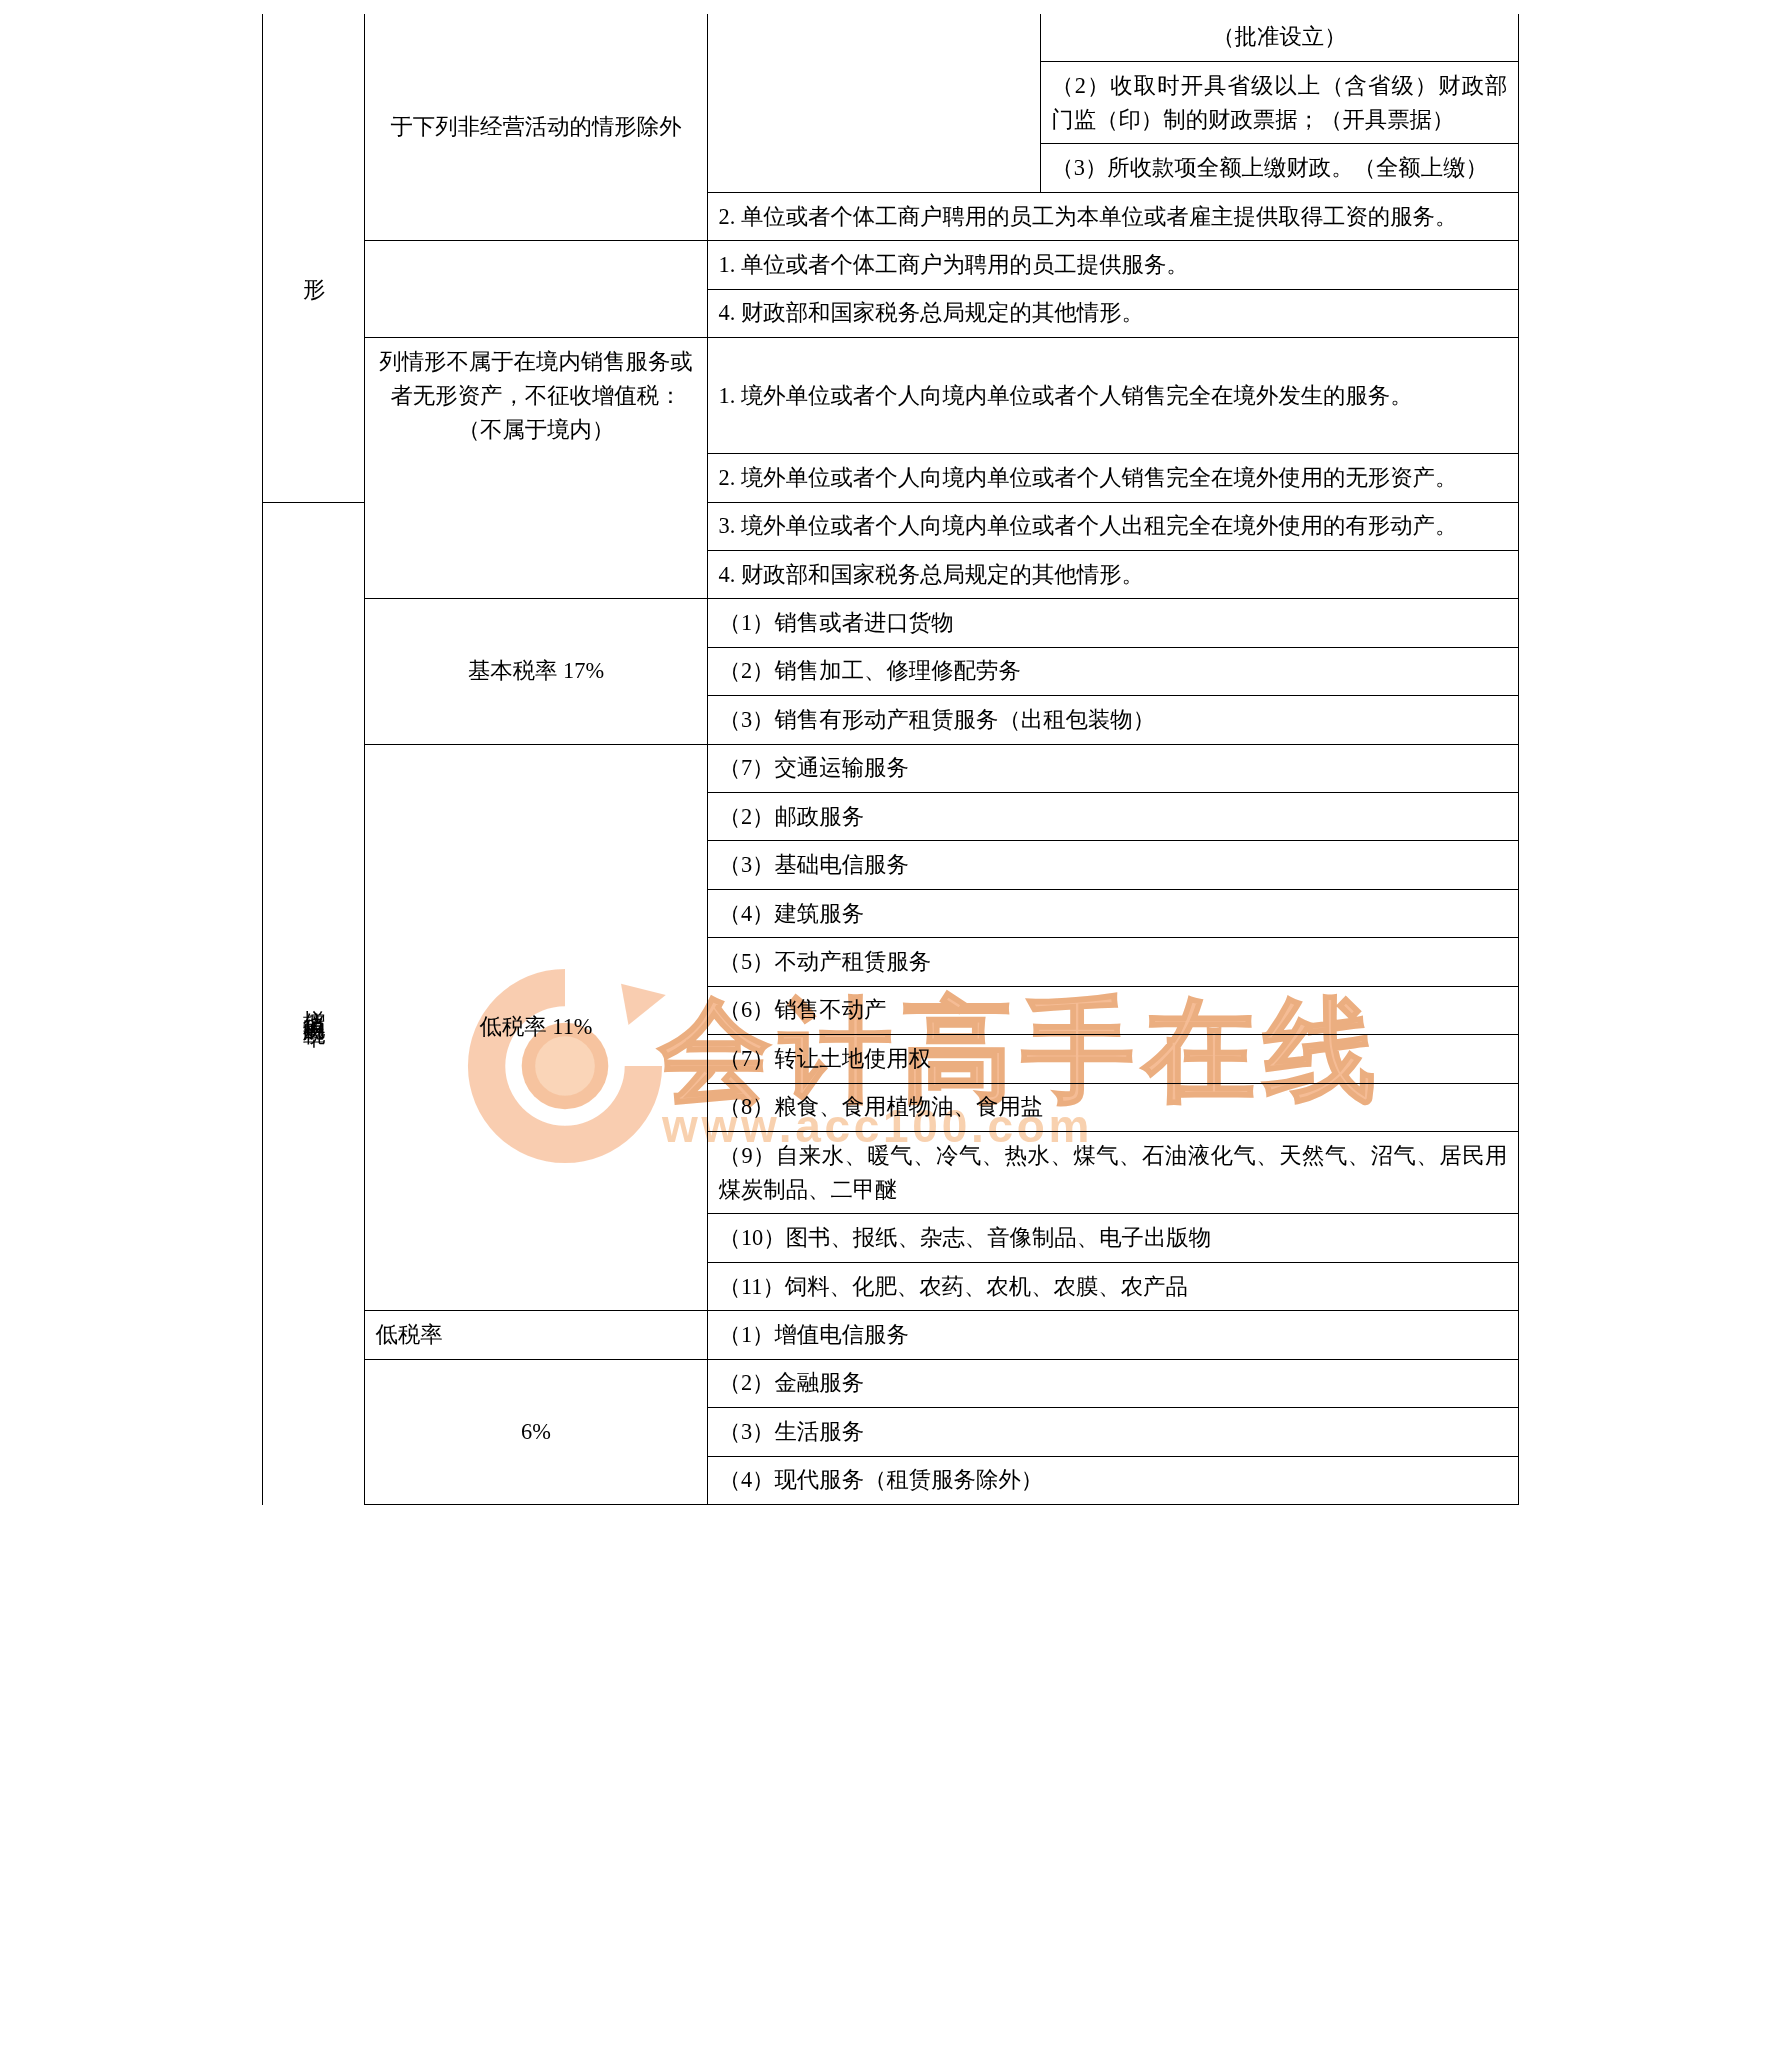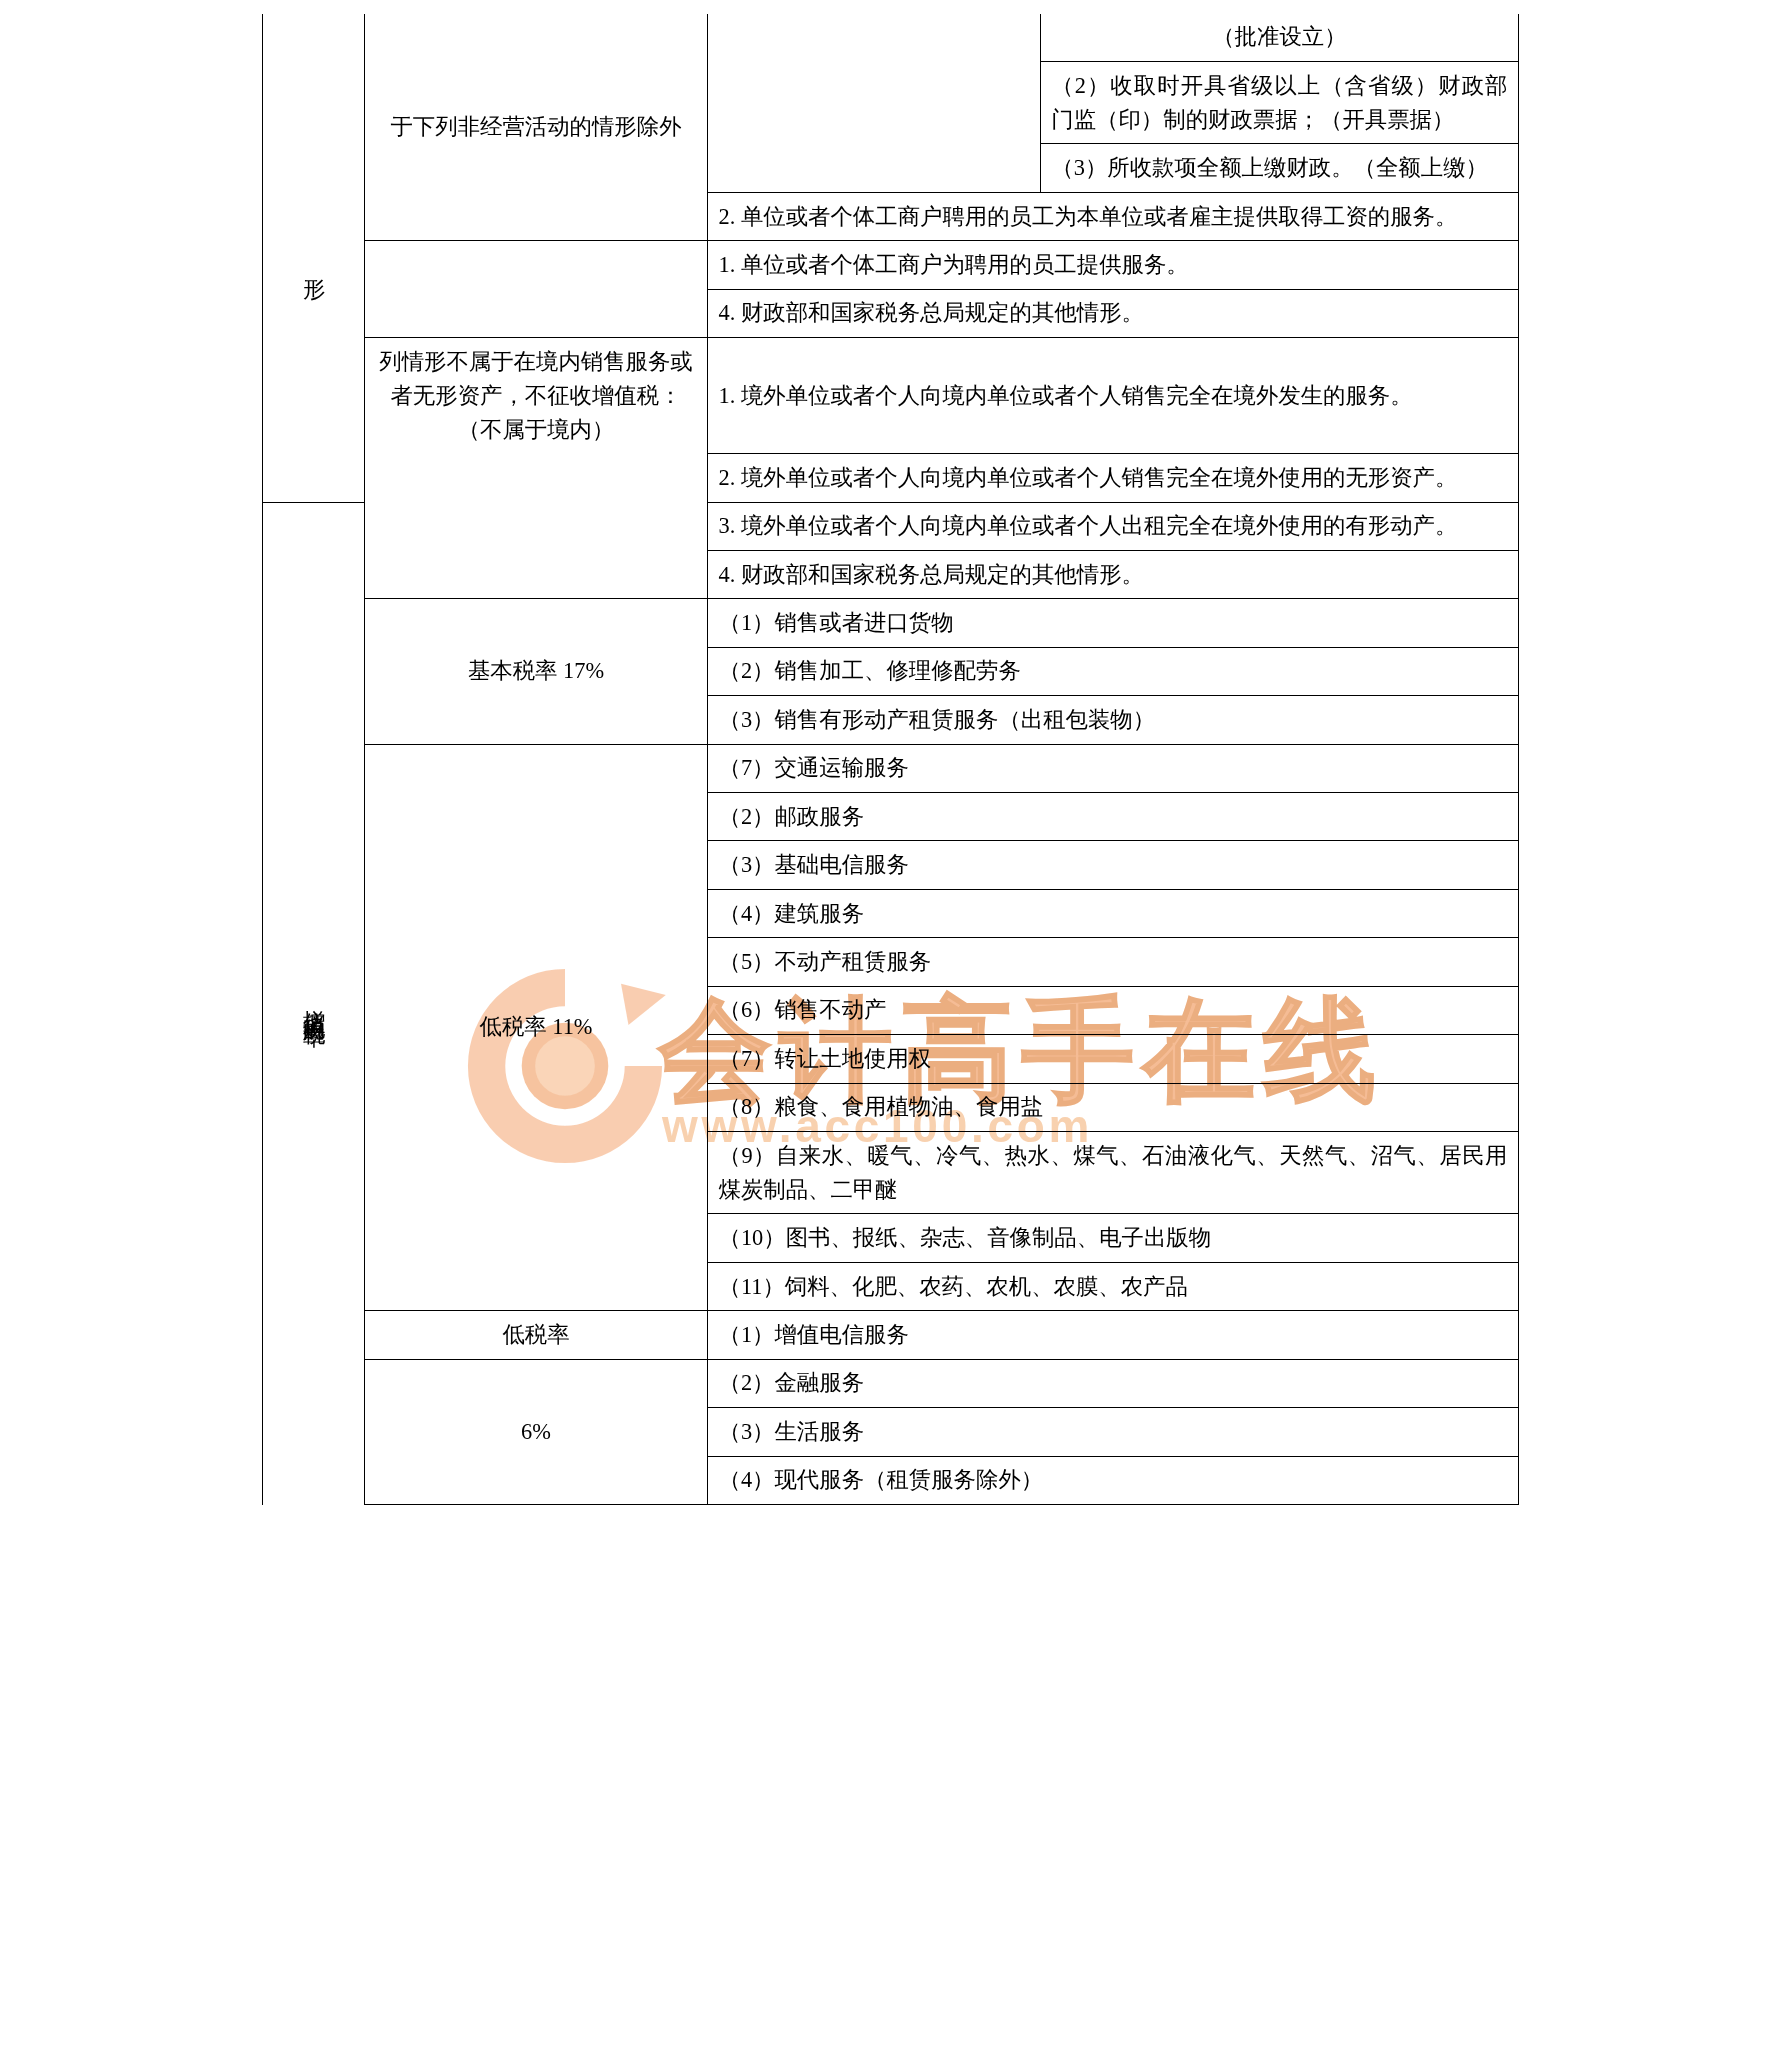--- a/index.html
+++ b/index.html
@@ -251,21 +251,21 @@
         <span>（10）图书、报纸、杂志、音像制品、电子出版物</span>
       </td>
     </tr>
     <tr>
       <td class="c3" colspan="2">
         <span>（11）饲料、化肥、农药、农机、农膜、农产品</span>
       </td>
     </tr>
 
     <tr>
-      <td class="c2" style="text-align:center;">
+      <td class="c2" style="text-align:left;">
         <span>低税率</span>
       </td>
       <td class="c3" colspan="2">
         <span>（1）增值电信服务</span>
       </td>
     </tr>
 
     <tr>
       <td class="c2" rowspan="3">
         <span>6%</span>

